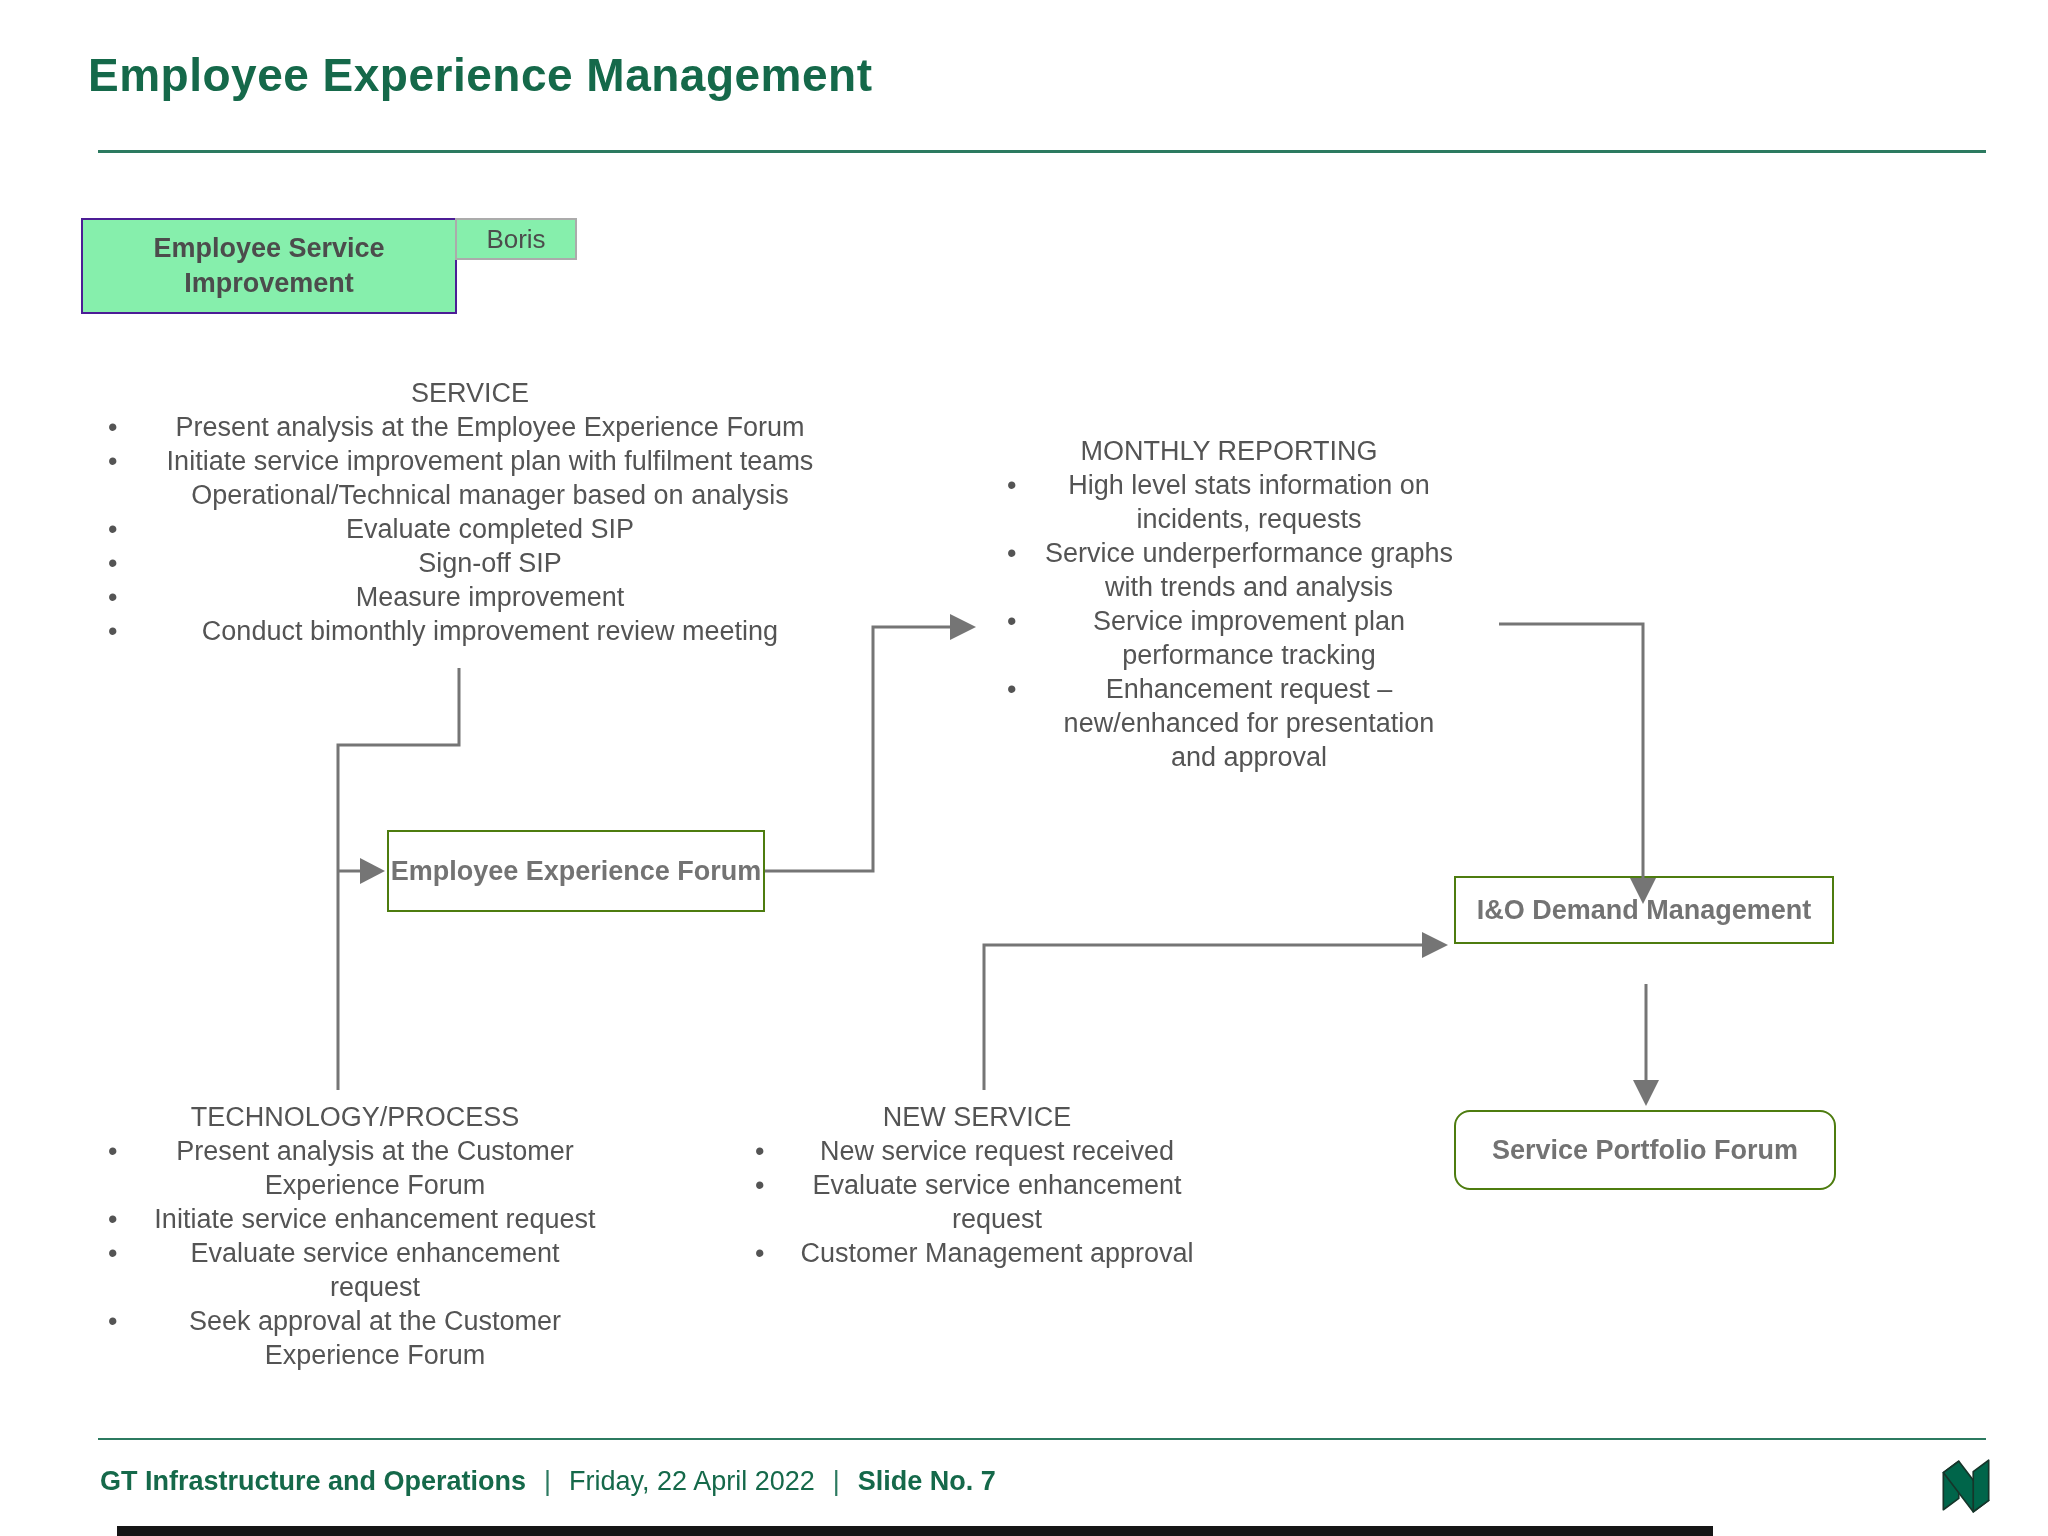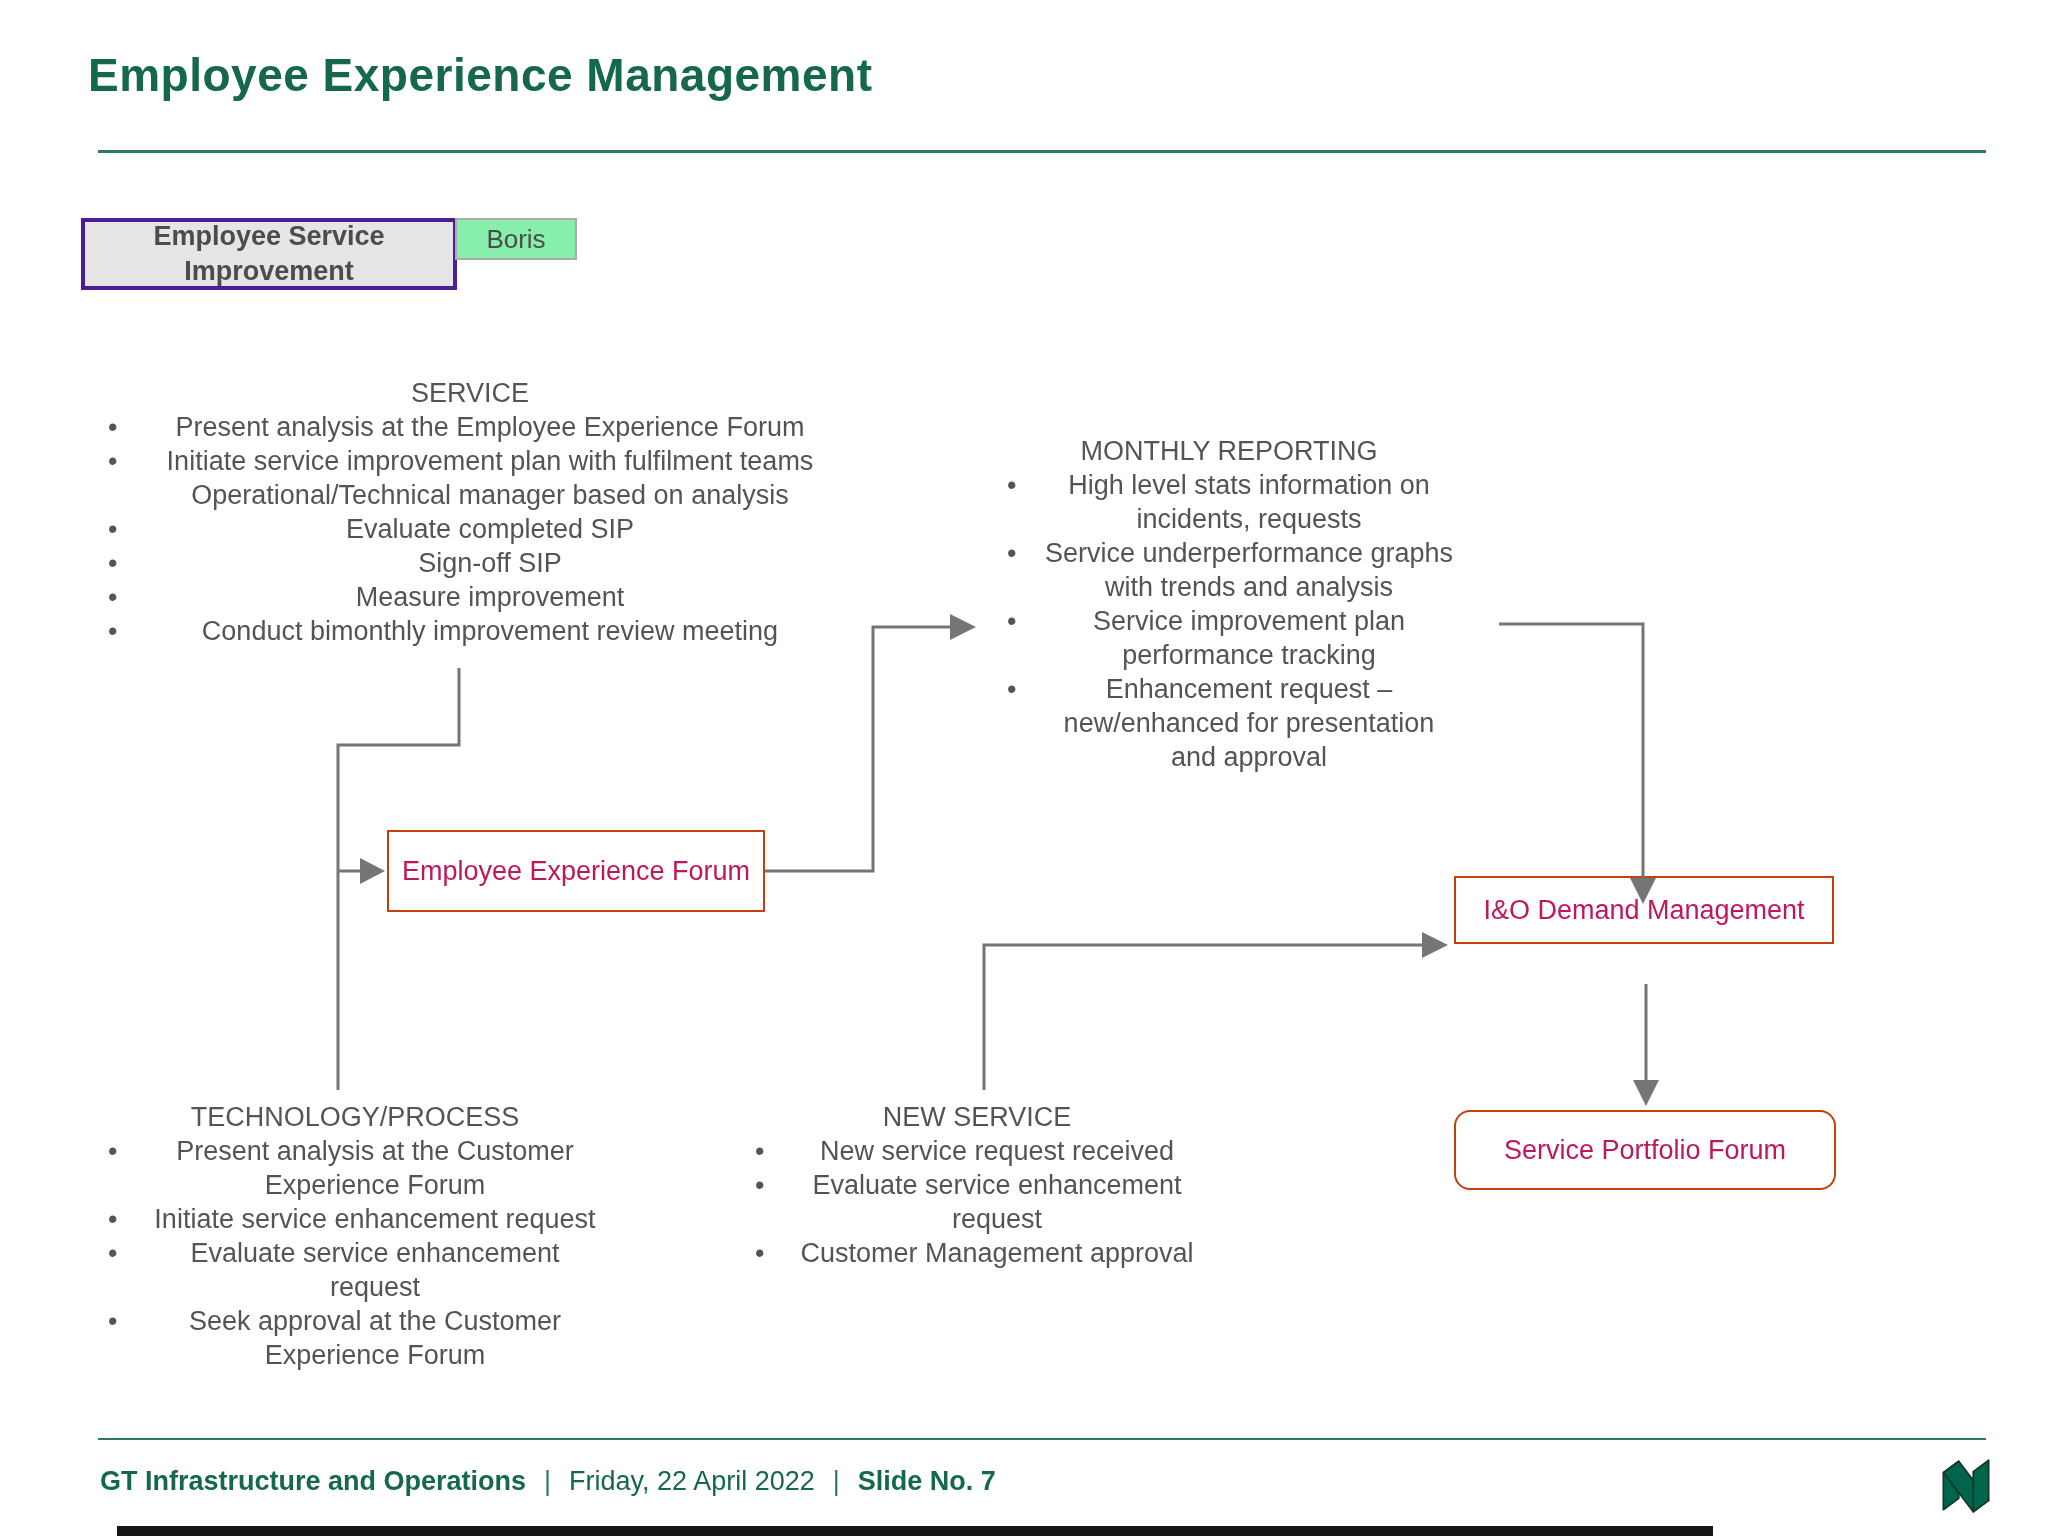--- a/index.html
+++ b/index.html
@@ -6,22 +6,22 @@
   .slide{
     position:relative;width:2048px;height:1536px;background:#ffffff;overflow:hidden;
     font-family:"Liberation Sans",sans-serif;color:#545454;
   }
   .abs{position:absolute;}
   
   .title{left:88px;top:48px;font-size:46px;font-weight:bold;color:#15694a;letter-spacing:0.5px;}
   .title-rule{left:98px;top:150px;width:1888px;height:3px;background:#2c7a60;}
   
   .legend-box{
-    left:81px;top:218px;width:376px;height:72px;box-sizing:border-box;
-    background:#e5e5e5;border:4px solid #4c1d95;
+    left:81px;top:218px;width:376px;height:96px;box-sizing:border-box;
+    background:#86efac;border:2px solid #4c1d95;
     display:flex;align-items:center;justify-content:center;text-align:center;
     font-size:27px;font-weight:bold;color:#4c4c4c;line-height:35px;
   }
   .owner-tab{
     left:455px;top:218px;width:122px;height:42px;box-sizing:border-box;
     background:#86efac;border:2px solid #ababab;
     display:flex;align-items:center;justify-content:center;
     font-size:26px;color:#4c4c4c;
   }
   
@@ -30,23 +30,23 @@
   .bullet{position:relative;padding-left:40px;}
   .bullet::before{content:"\2022";position:absolute;left:8px;top:0;color:#545454;}
   .sec-service{left:100px;top:376px;width:740px;}
   .sec-monthly{left:999px;top:434px;width:460px;}
   .sec-tech{left:100px;top:1100px;width:510px;}
   .sec-new{left:747px;top:1100px;width:460px;}
   .bt{display:inline-block;vertical-align:top;}
   .tight{max-width:400px;}
   
   .node{
-    box-sizing:border-box;background:#ffffff;border:2px solid #c2410c;
+    box-sizing:border-box;background:#ffffff;border:2px solid #4d7c0f;
     display:flex;align-items:center;justify-content:center;text-align:center;
-    font-size:27px;color:#be185d;
+    font-size:27px;color:#737373;font-weight:bold;
   }
   .node-eef{left:387px;top:830px;width:378px;height:82px;}
   .node-io{left:1454px;top:876px;width:380px;height:68px;}
   .node-spf{left:1454px;top:1110px;width:382px;height:80px;border-radius:16px;}
   
   .connectors{left:0;top:0;width:2048px;height:1536px;pointer-events:none;}
   .connectors polyline{fill:none;stroke:#757575;stroke-width:3;}
   .connectors polygon{fill:#757575;stroke:none;}
   
   .footer-rule{left:98px;top:1438px;width:1888px;height:2px;background:#2c7a60;}

